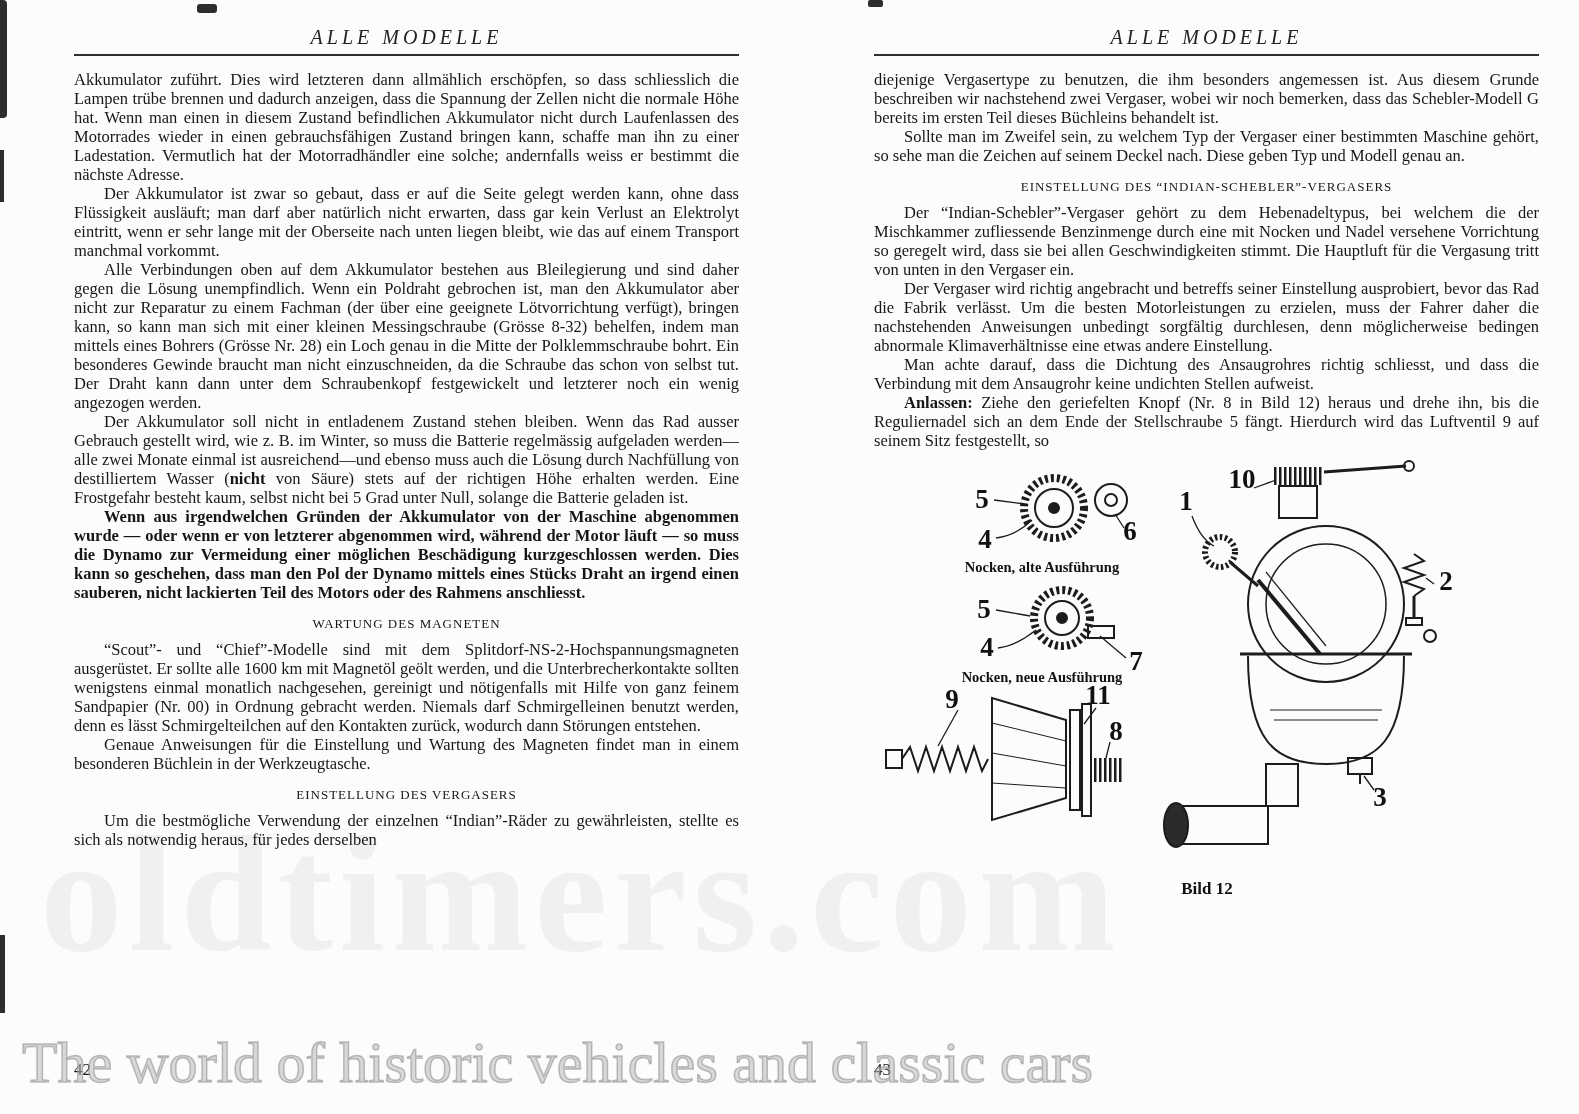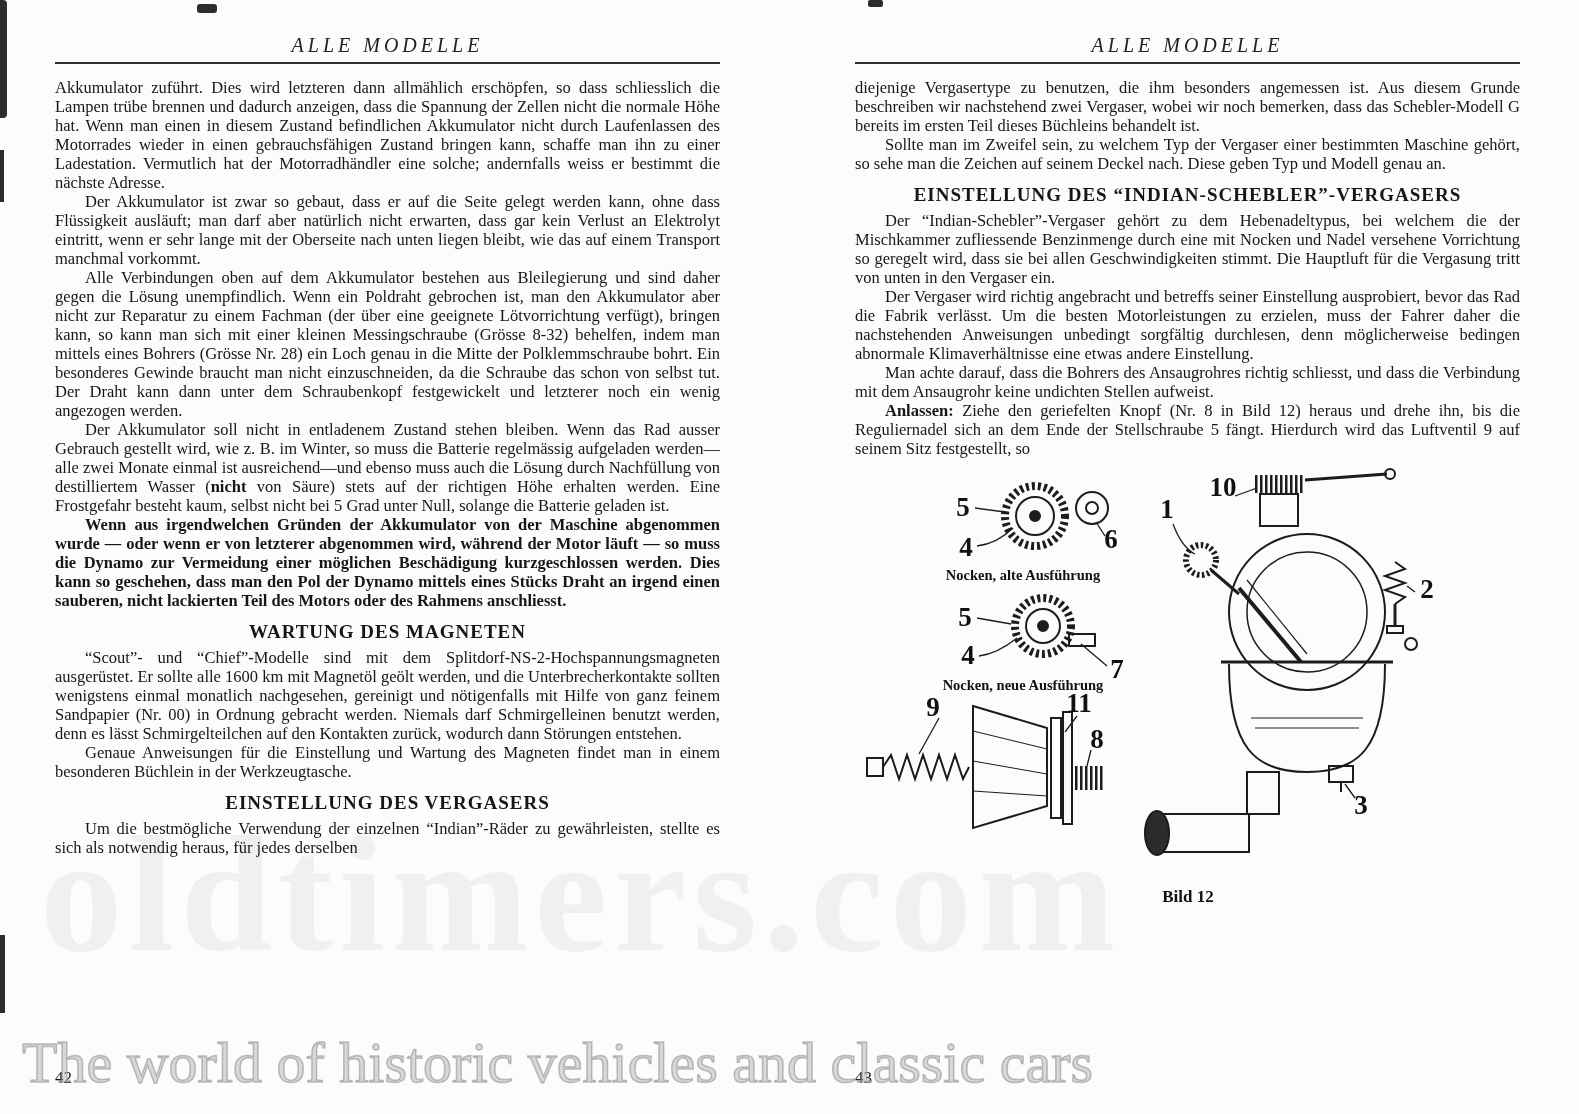--- a/index.html
+++ b/index.html
@@ -1,28 +1,28 @@
 <!DOCTYPE html>
 <html><head>
 <meta charset="utf-8">
 <style>
   html,body{margin:0;padding:0;background:#cfcfcb;}
   .scan{position:relative;width:1579px;height:1114px;background:#fcfcfa;overflow:hidden;
         font-family:"Liberation Serif",serif;color:#161616;}
-  .page{position:absolute;top:8px;height:1094px;}
+  .page{position:absolute;top:0;height:1094px;margin-left:19px;}
   .page-left{left:55px;width:665px;}
   .page-right{left:855px;width:665px;}
   .running-head{margin-top:26px;text-align:center;font-style:italic;font-size:20px;
         letter-spacing:4px;color:#222;}
   .head-rule{border-top:2px solid #2e2e2e;margin-top:5px;margin-bottom:14px;}
   .page-content{height:985px;overflow:hidden;font-size:16.5px;line-height:19px;}
   .para{margin:0;text-align:justify;}
   .indent{text-indent:30px;}
   .bold{font-weight:bold;}
-  .sect-head{text-align:center;font-weight:bold;font-size:19px;letter-spacing:1px;
+  .sect-head{text-align:center;font-weight:normal;font-size:13px;letter-spacing:1px;
         margin:12px 0 7px 0;}
   .pagenum{position:absolute;bottom:14px;left:0;right:0;text-align:left;font-size:17px;}
   figure{margin:8px 0 0 0;}
   .fig-num{font-family:"Liberation Serif",serif;font-weight:bold;font-size:27px;fill:#111;}
   .fig-cap{font-family:"Liberation Serif",serif;font-weight:bold;font-size:14.5px;fill:#111;}
   .fig-cap-big{font-family:"Liberation Serif",serif;font-weight:bold;font-size:17px;fill:#111;}
   .wm-large{position:absolute;left:40px;top:800px;width:1520px;font-family:"Liberation Serif",serif;
         font-weight:bold;font-size:165px;letter-spacing:6px;color:rgba(40,40,40,0.055);
         white-space:nowrap;pointer-events:none;z-index:5;}
   .wm-bottom{position:absolute;left:22px;bottom:18px;font-family:"Liberation Serif",serif;
@@ -61,21 +61,21 @@
 
   <div class="page page-right">
     <div class="running-head">ALLE MODELLE</div>
     <div class="head-rule"></div>
     <div class="page-content">
       <p class="para">diejenige Vergasertype zu benutzen, die ihm besonders angemessen ist. Aus diesem Grunde beschreiben wir nachstehend zwei Vergaser, wobei wir noch bemerken, dass das Schebler-Modell G bereits im ersten Teil dieses Büchleins behandelt ist.</p>
       <p class="para indent">Sollte man im Zweifel sein, zu welchem Typ der Vergaser einer bestimmten Maschine gehört, so sehe man die Zeichen auf seinem Deckel nach. Diese geben Typ und Modell genau an.</p>
       <h3 class="sect-head">EINSTELLUNG DES “INDIAN-SCHEBLER”-VERGASERS</h3>
       <p class="para indent">Der “Indian-Schebler”-Vergaser gehört zu dem Hebenadeltypus, bei welchem die der Mischkammer zufliessende Benzinmenge durch eine mit Nocken und Nadel versehene Vorrichtung so geregelt wird, dass sie bei allen Geschwindigkeiten stimmt. Die Hauptluft für die Vergasung tritt von unten in den Vergaser ein.</p>
       <p class="para indent">Der Vergaser wird richtig angebracht und betreffs seiner Einstellung ausprobiert, bevor das Rad die Fabrik verlässt. Um die besten Motorleistungen zu erzielen, muss der Fahrer daher die nachstehenden Anweisungen unbedingt sorgfältig durchlesen, denn möglicherweise bedingen abnormale Klimaverhältnisse eine etwas andere Einstellung.</p>
-      <p class="para indent">Man achte darauf, dass die Bohrers des Ansaugrohres richtig schliesst, und dass die Verbindung mit dem Ansaugrohr keine undichten Stellen aufweist.</p>
+      <p class="para indent">Man achte darauf, dass die Dichtung des Ansaugrohres richtig schliesst, und dass die Verbindung mit dem Ansaugrohr keine undichten Stellen aufweist.</p>
       <p class="para indent"><strong>Anlassen:</strong><span> Ziehe den geriefelten Knopf (Nr. 8 in Bild 12) heraus und drehe ihn, bis die Reguliernadel sich an dem Ende der Stellschraube 5 fängt. Hierdurch wird das Luftventil 9 auf seinem Sitz festgestellt, so</span></p>
 
       <figure>
         <svg viewBox="0 0 665 445" width="665" height="445">
           <g stroke="#1c1c1c" fill="none" stroke-width="2">
 
             <circle cx="180" cy="50" r="30" stroke-width="8" stroke-dasharray="3 3"></circle>
             <circle cx="180" cy="50" r="19"></circle>
             <circle cx="180" cy="50" r="5" fill="#1c1c1c"></circle>
             <circle cx="237" cy="42" r="16"></circle>

